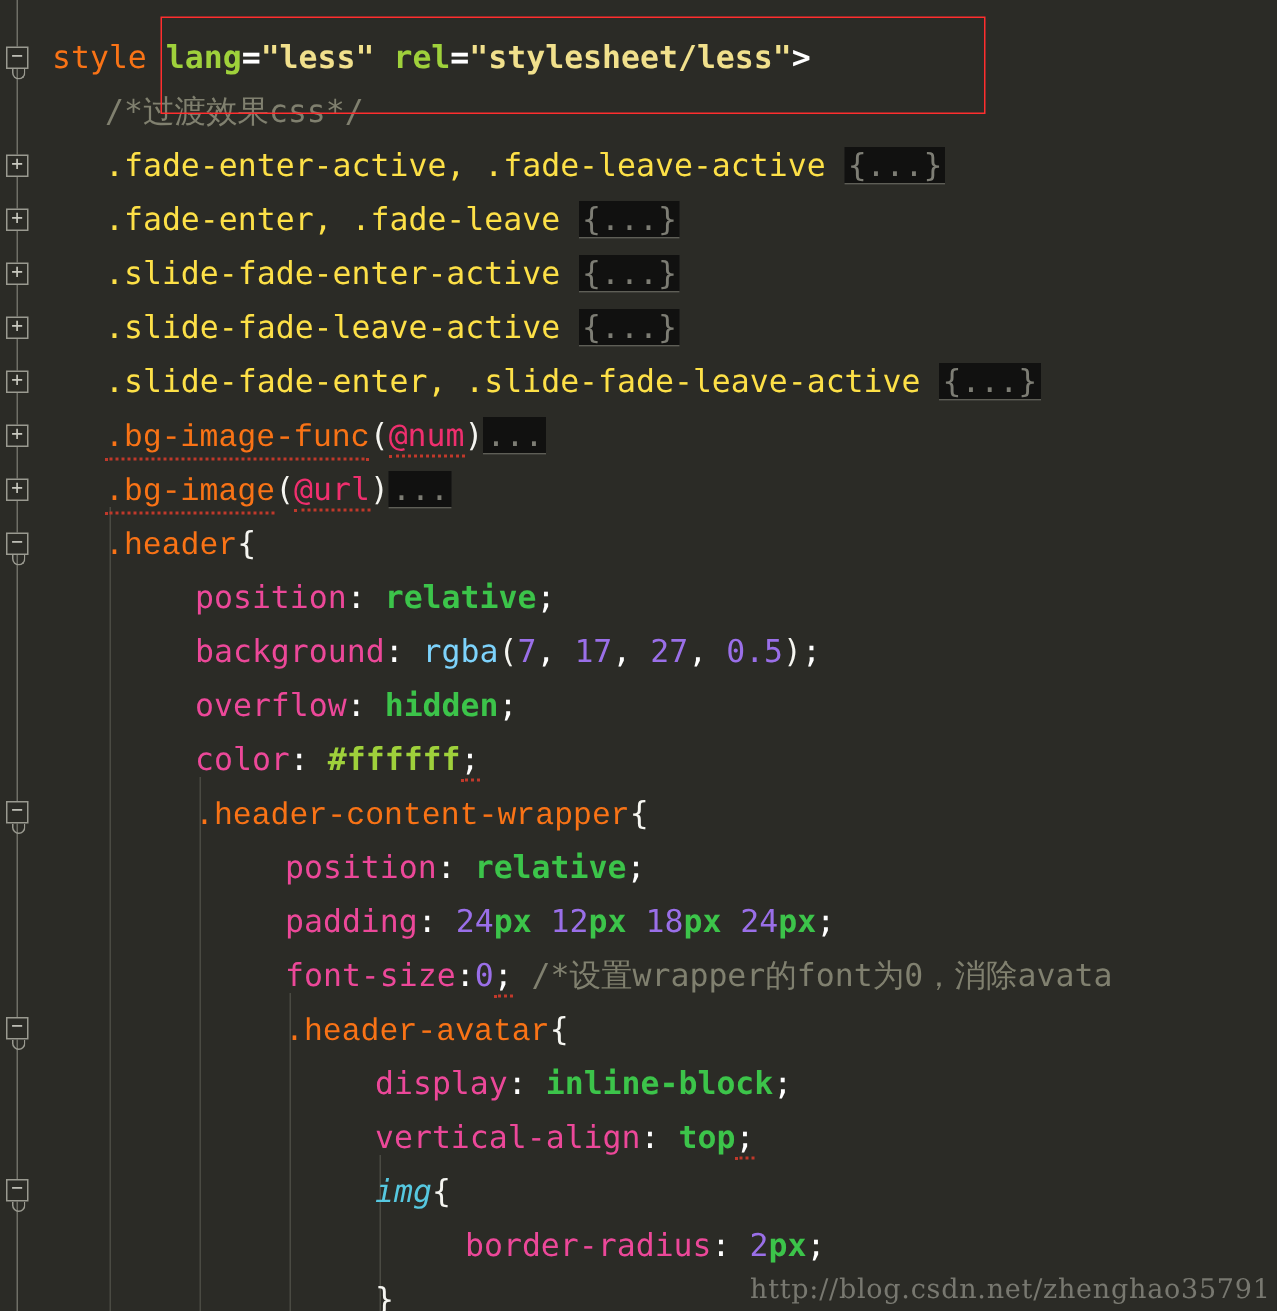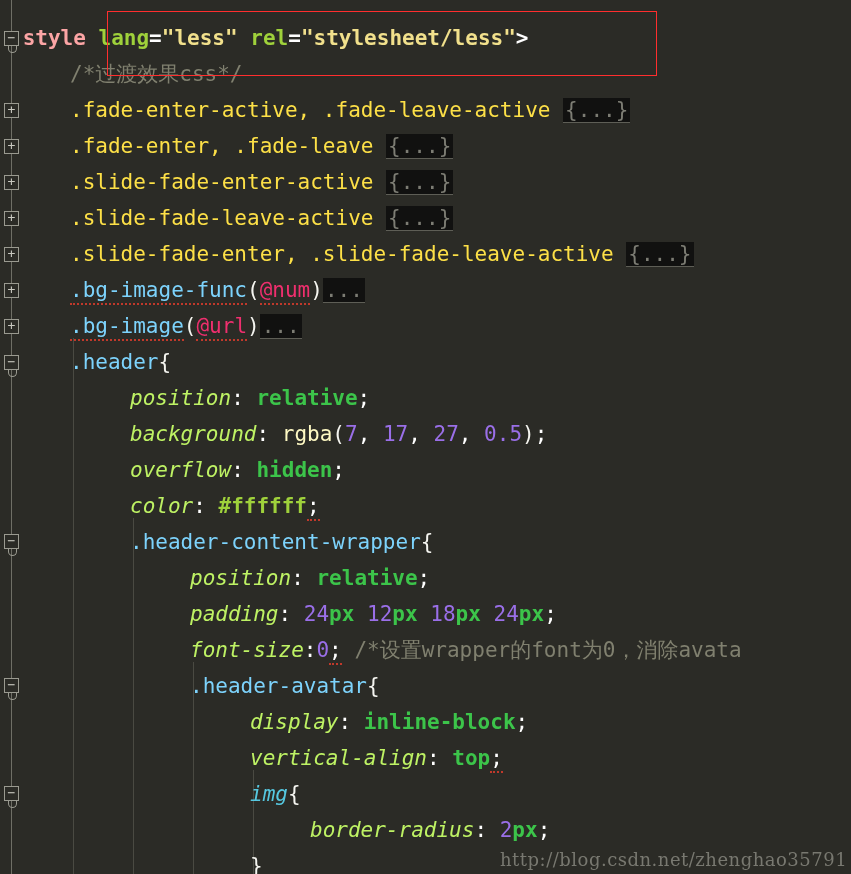--- a/index.html
+++ b/index.html
@@ -79,34 +79,34 @@
   .line {
     position: absolute;
     left: 0;
     height: 36px;
     white-space: pre;
     width: 1400px;
   }
 
   
   .t-punct     { color: #e8c547; }
-  .t-tag       { color: #fca5a5; font-weight: bold; }
+  .t-tag       { color: #f97316; font-weight: normal; margin-left: 12px; }
   .t-attr      { color: #9fd13b; font-weight: bold; }
   .t-eq        { color: #ffffff; font-weight: bold; }
   .t-str       { color: #f1e08c; font-weight: bold; }
   .t-comment   { color: #80806f; }
   .t-sel-dim   { color: #fde047; }
-  .t-class     { color: #7dd3fc; }
+  .t-class     { color: #f97316; font-family: Liberation Mono, monospace; }
   .t-var       { color: #ef2f6e; }
-  .t-prop      { color: #bef264; font-style: italic; }
+  .t-prop      { color: #ec4899; }
   .t-colon     { color: #ffffff; }
   .t-val       { color: #3cc44a; font-weight: bold; }
   .t-num       { color: #9a6fe8; }
   .t-unit      { color: #3cc44a; font-weight: bold; }
-  .t-func      { color: #fef9c3; }
+  .t-func      { color: #7dd3fc; }
   .t-hex       { color: #9fd13b; font-weight: bold; }
   .t-brace     { color: #f5f5f0; }
   .t-elem      { color: #56c8e0; font-style: italic; }
 
   .fold-chunk {
     background: #111110;
     color: #7d7d74;
     border-bottom: 1px solid #5e5e56;
     padding: 0 2px;
   }

